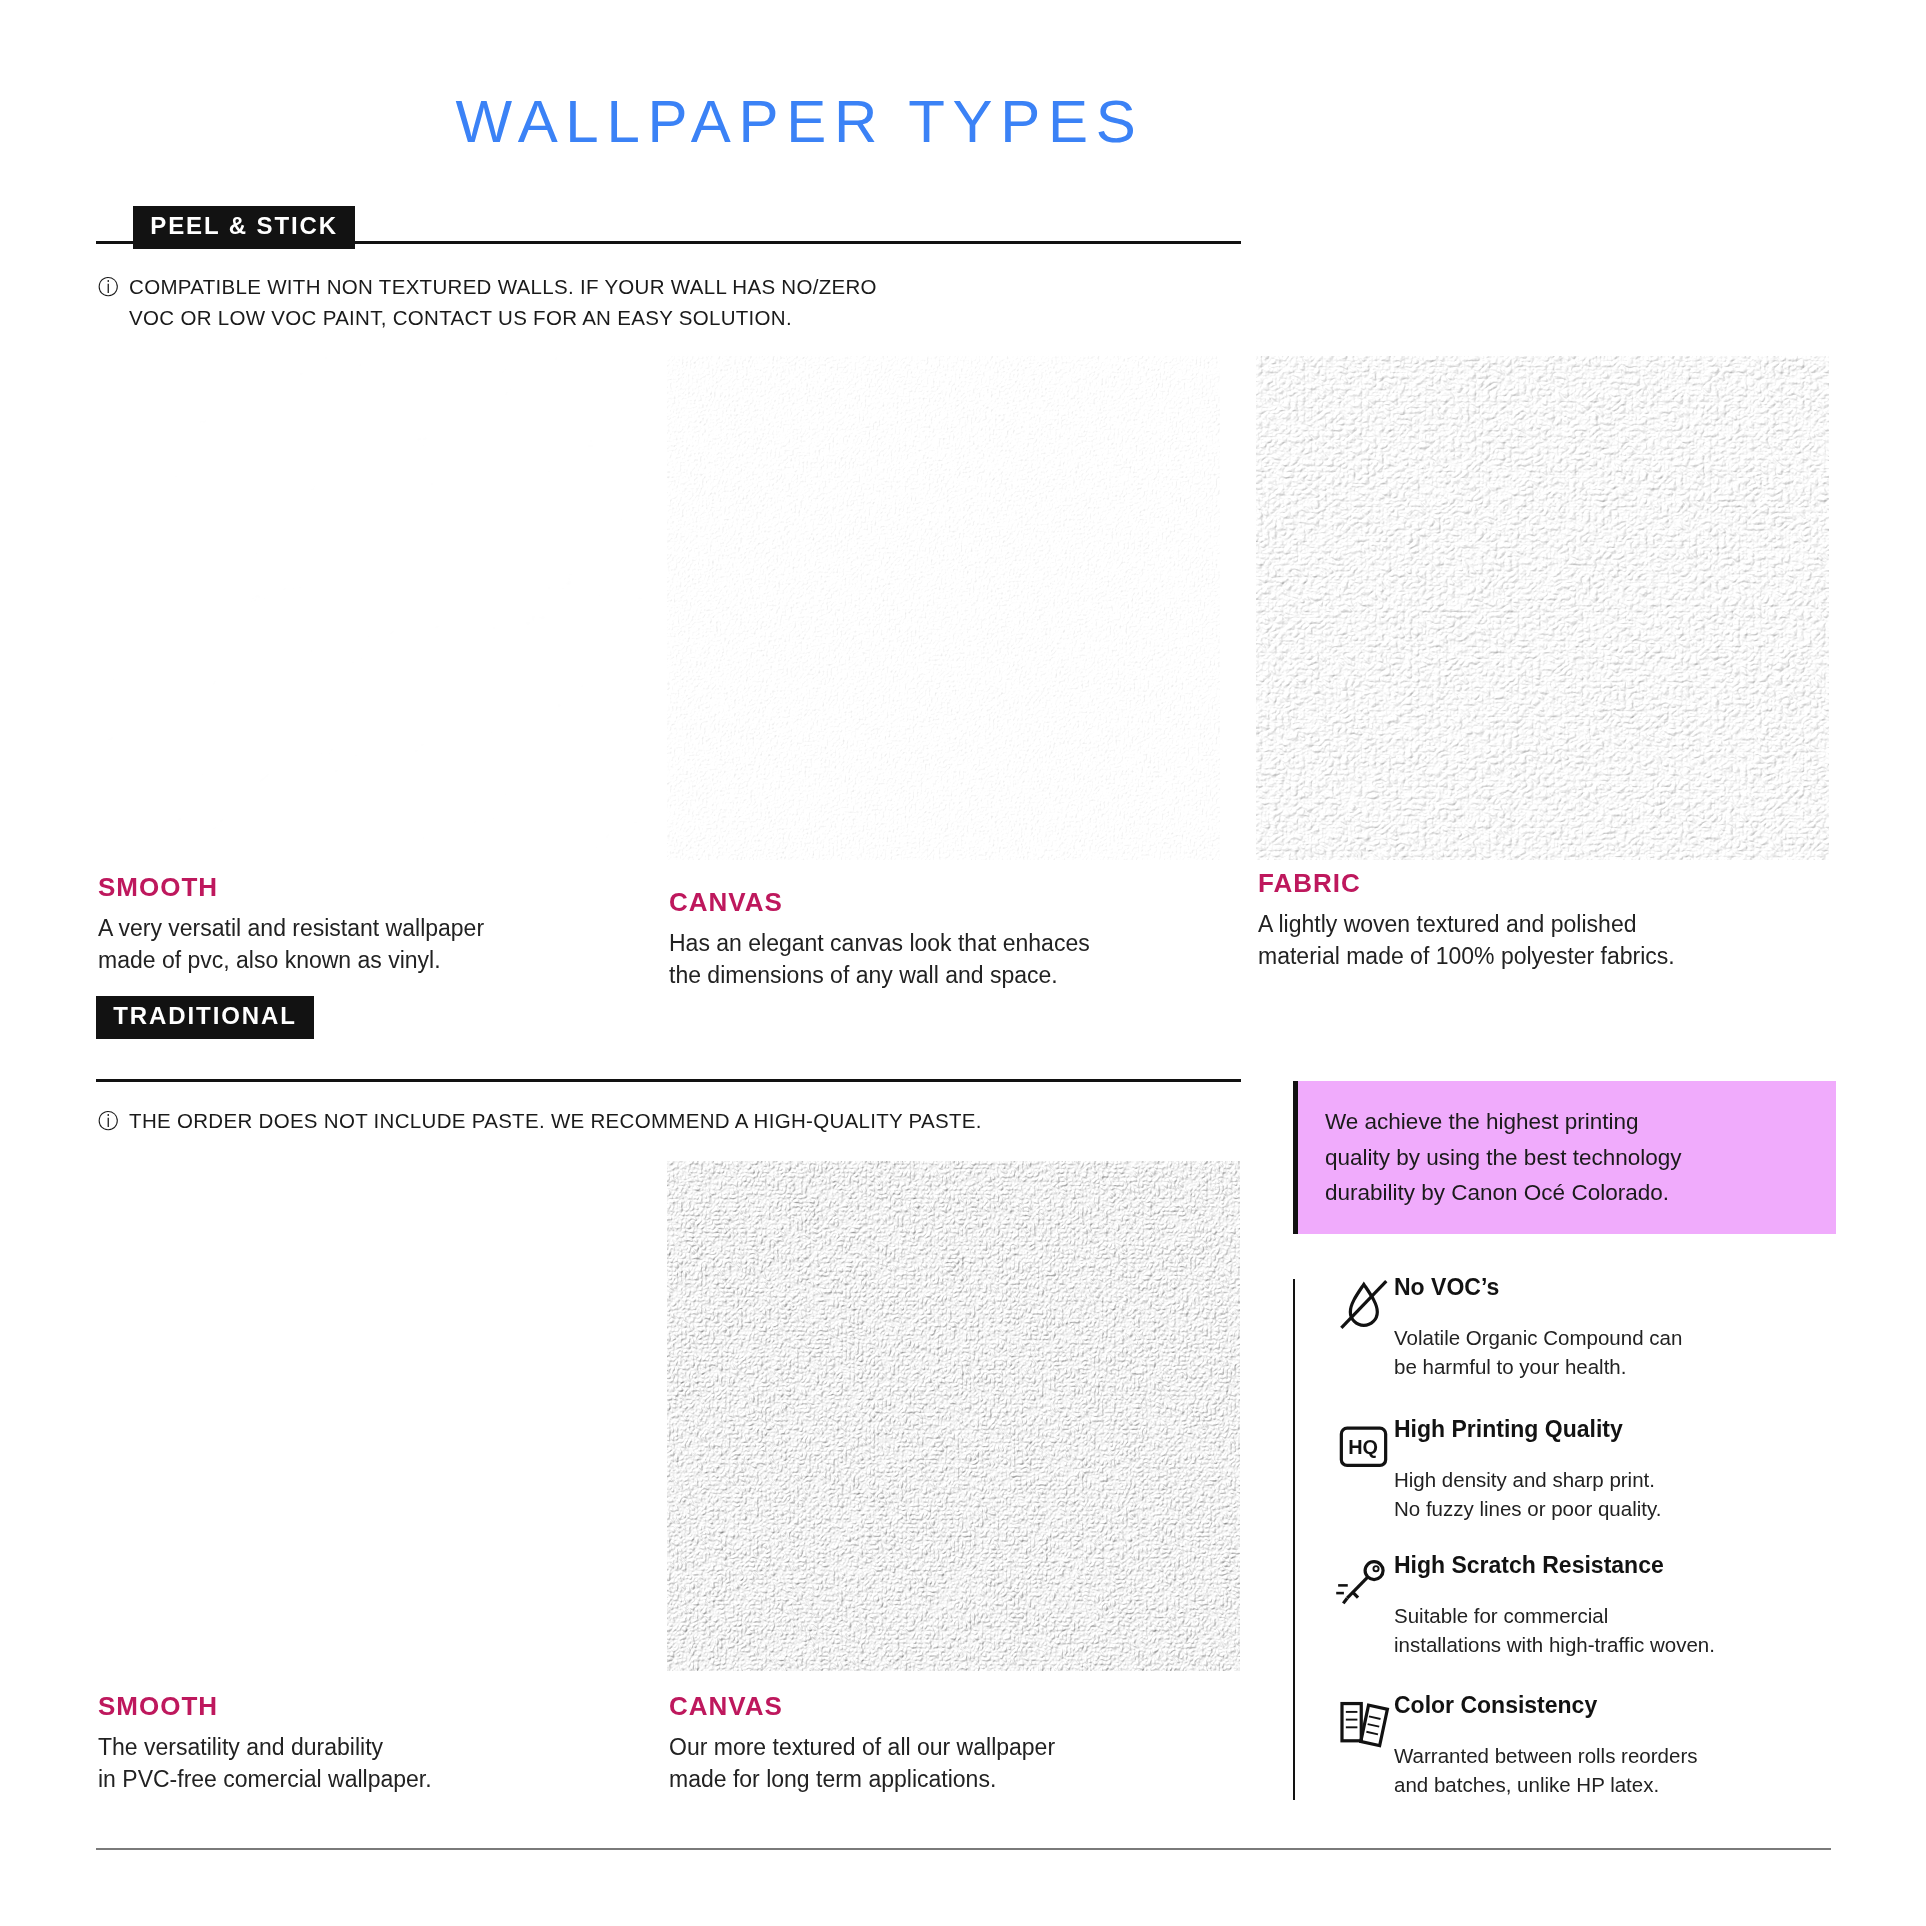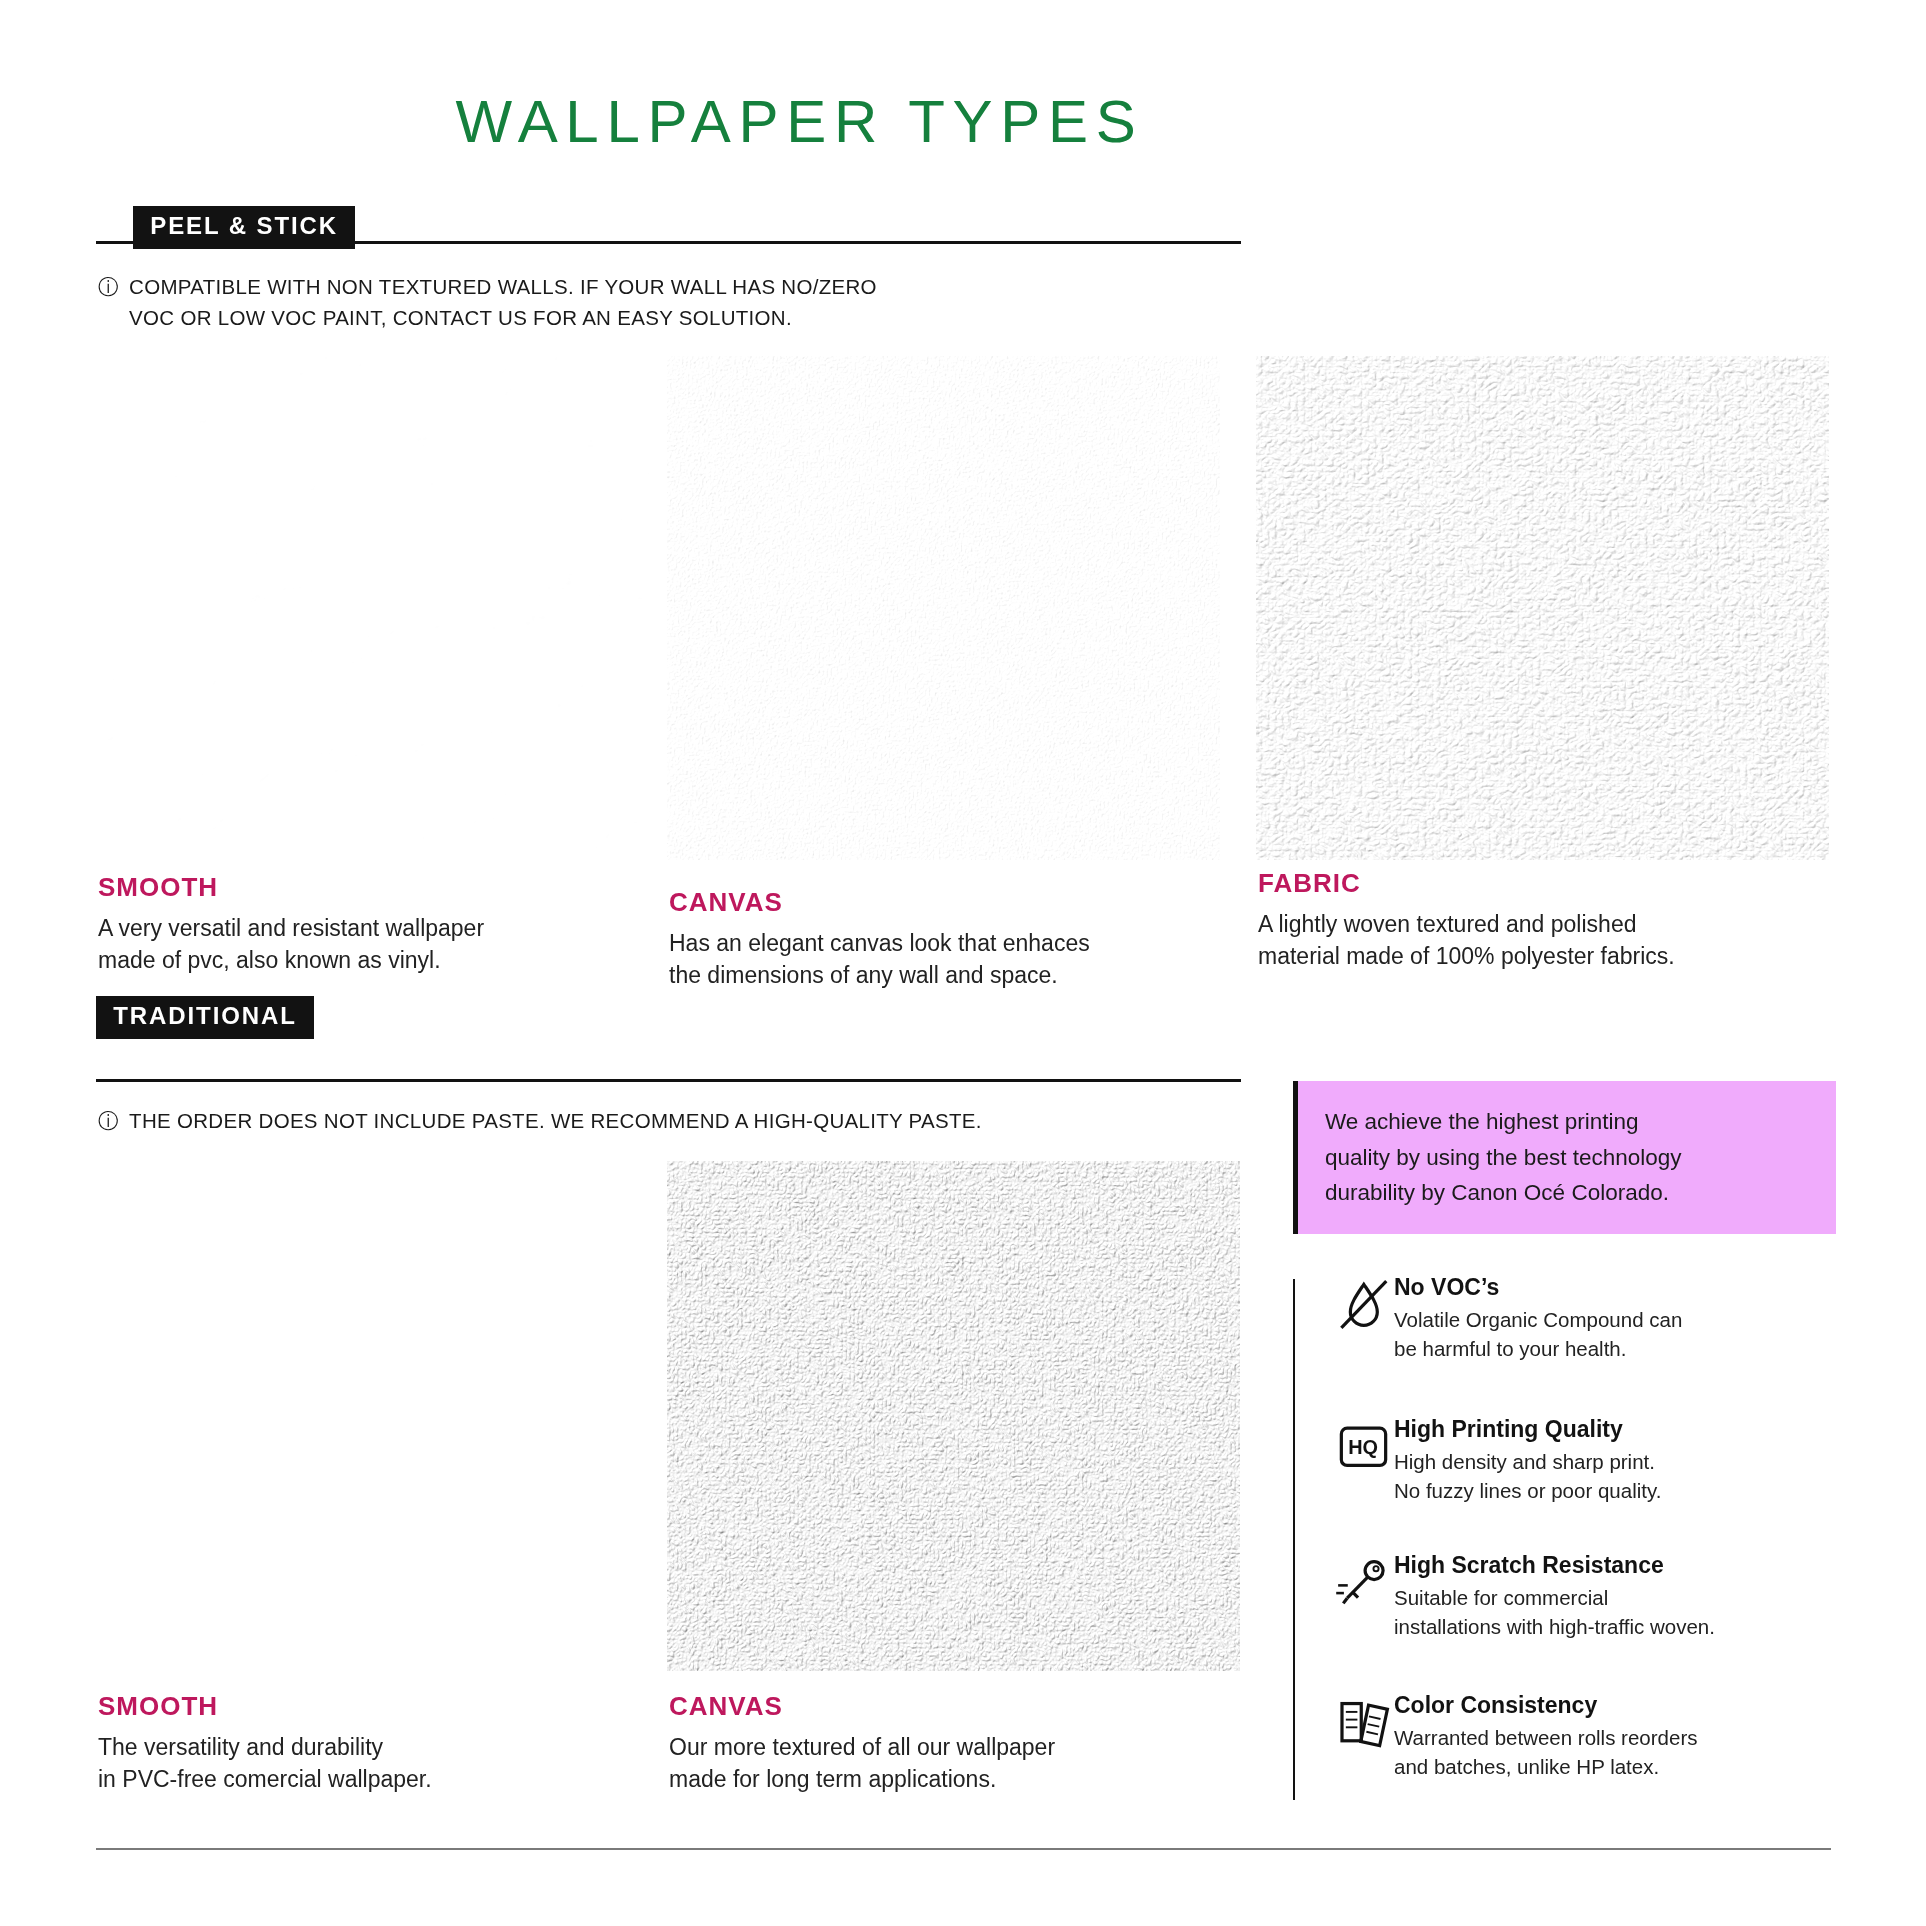--- a/index.html
+++ b/index.html
@@ -1,20 +1,20 @@
 <!DOCTYPE html>
 <html style="font-size:10.3px"><head>
 <meta charset="utf-8">
 <style>
   html, body { margin:0; padding:0; width:1926px; height:1926px; background:#ffffff; overflow:hidden; }
   body { font-family:"Liberation Sans", sans-serif; color:#1a1a1a; position:relative; }
   .page { position:absolute; inset:0; }
 
   .title { position:absolute; top:87px; left:0; width:1599px; margin:0; text-align:center;
-           font-size:60px; font-weight:500; letter-spacing:7.7px; color:#15803d; }
+           font-size:60px; font-weight:500; letter-spacing:7.7px; color:#3b82f6; }
 
   .tag { position:absolute; background:#121212; color:#ffffff; font-weight:700;
          font-size:24px; letter-spacing:1.9px; padding:6.4px 17.3px 8.3px 17.3px; }
   .rule { position:absolute; height:2.6px; background:#121212; }
   .vline { position:absolute; width:1.9px; background:#121212; }
   .bottom-rule { position:absolute; height:1.9px; background:#7a7a7a; }
 
   .note { position:absolute; display:flex; gap:10.3px; font-size:20.5px; letter-spacing:0.3px;
           line-height:1.5; color:#1a1a1a; }
   .info-ic { font-size:20.5px; line-height:1.5; }
@@ -26,21 +26,21 @@
   .cap-name { font-size:26px; font-weight:700; letter-spacing:1px; color:#be185d; }
   .cap-desc { margin-top:10.3px; font-size:23px; line-height:1.38; color:#222222; }
 
   .qbox { position:absolute; background:#f0abfc; border-left:5.8px solid #121212;
           padding:23px 27px; font-size:22.5px; line-height:1.58; color:#1b1b1b; }
 
   .feature { position:absolute; left:1333px; width:514px; display:flex; }
   .f-icon { flex:0 0 61px; width:61px; height:61px; }
   .f-icon svg { display:block; width:61px; height:61px; }
   .f-title { font-size:23px; font-weight:700; color:#121212; }
-  .f-desc { margin-top:4px; font-size:20.5px; line-height:1.42; color:#222222; }
+  .f-desc { margin-top:22px; font-size:20.5px; line-height:1.42; color:#222222; }
 
   .defs-svg { position:absolute; width:0; height:0; }
 </style>
 </head>
 <body>
 
 <div class="page">
 
   <svg class="defs-svg">
     <defs>

